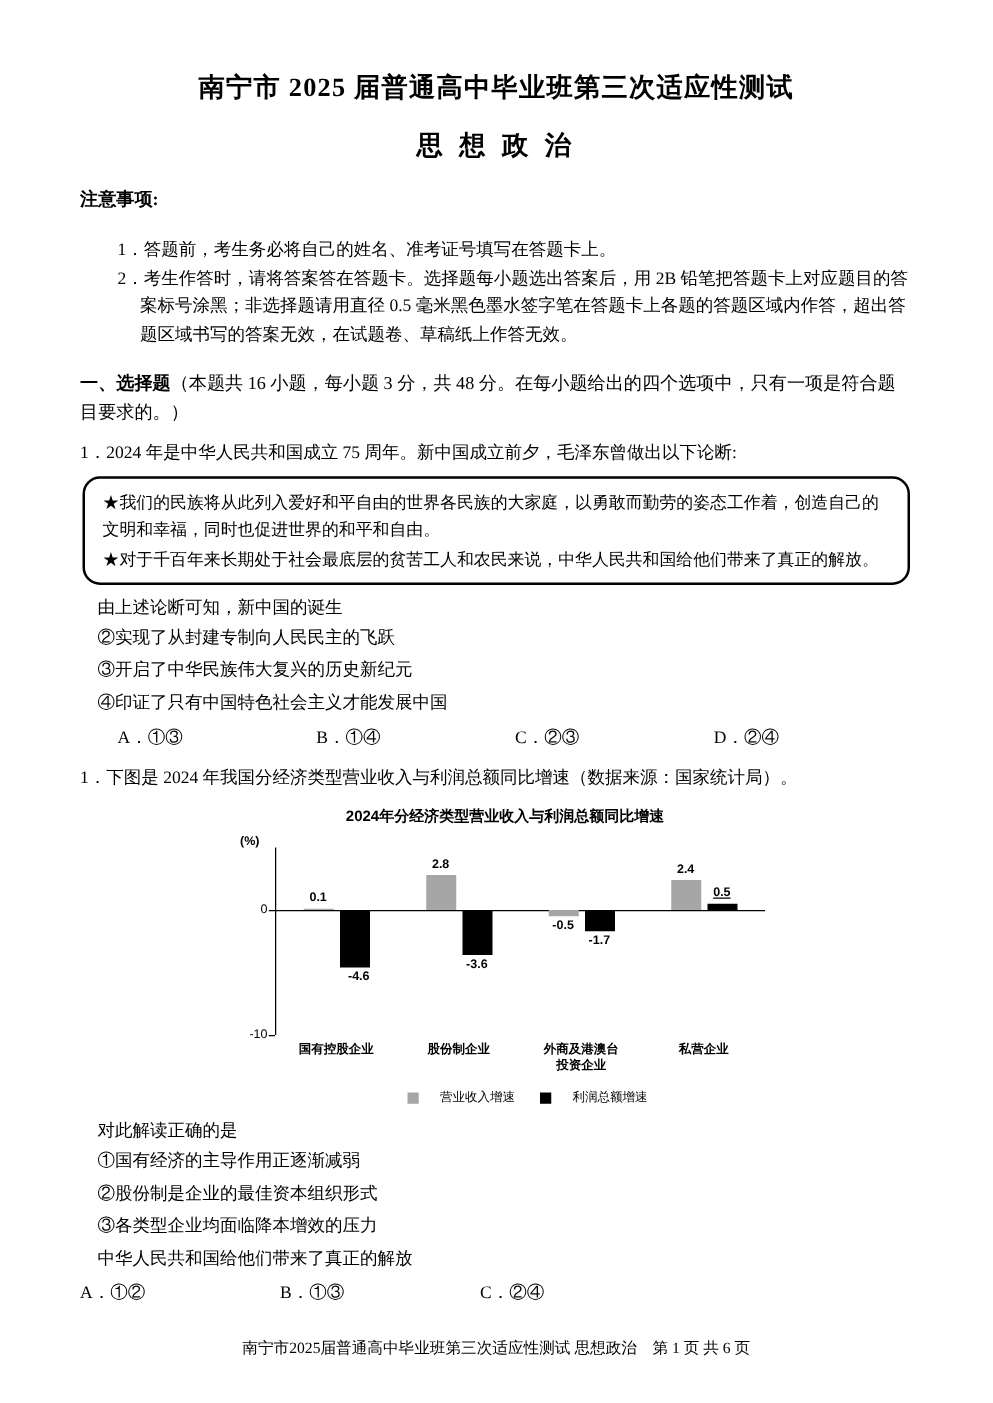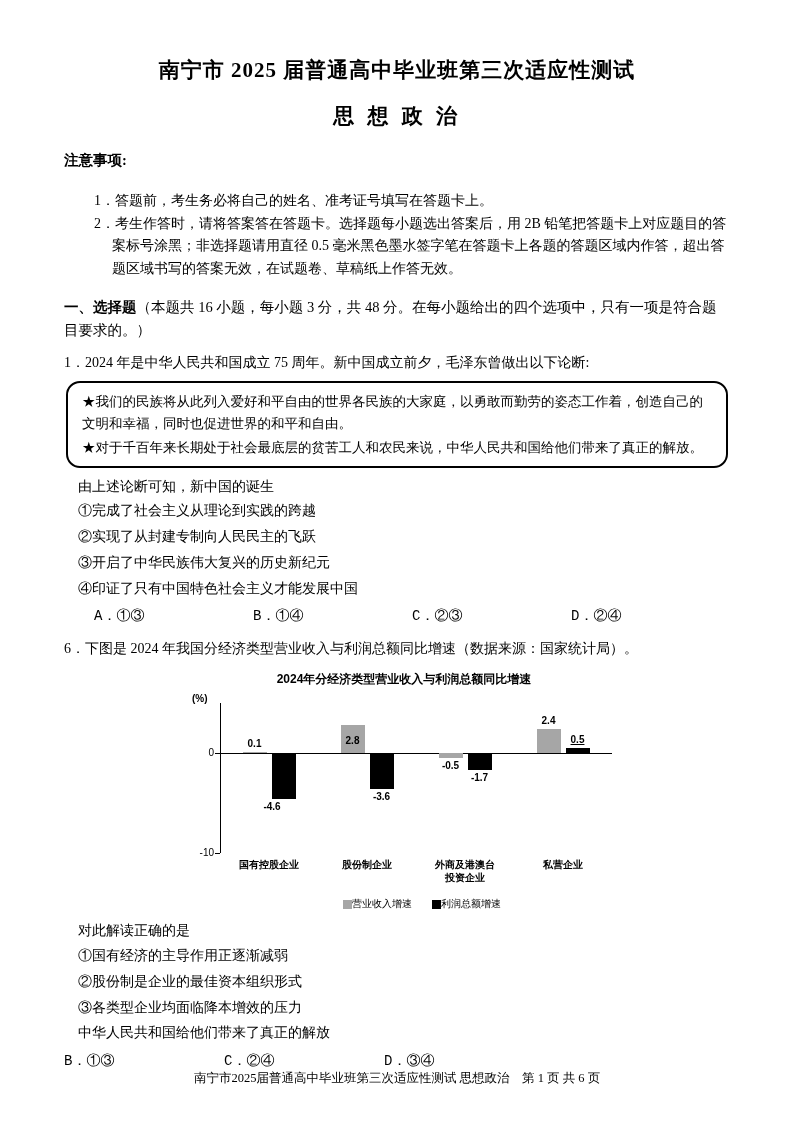--- a/index.html
+++ b/index.html
@@ -21,39 +21,39 @@
   .question { margin-top:10px; }
   .stem { }
   .quote-box {
     border:2px solid #000; border-radius:14px;
     padding:8px 14px 6px 14px; margin:6px 2px 8px 2px;
     font-size:13.5px; line-height:1.65;
   }
   .quote-box p + p { margin-top:2px; }
   .lead { margin-left:14px; margin-top:4px; }
   .option { margin-left:14px; line-height:1.85; }
-  .choices { display:flex; margin-top:4px;font-family:Liberation Mono, monospace; }
+  .choices { display:flex; margin-top:4px; }
   .choices span { width:160px; }
   .choices.indent { padding-left:30px; }
 
   
   .chart { width:440px; margin:10px 0 8px 120px; font-family:"Liberation Sans","DejaVu Sans",sans-serif; }
   .chart-title { text-align:center; font-weight:bold; font-size:12px; margin-bottom:14px; }
   .chart-body { position:relative; padding-left:36px; }
   .unit-label { position:absolute; left:8px; top:-12px; font-size:10px; font-weight:bold; }
   .plot { position:relative; }
   .plot .bar { position:absolute; }
   .plot .hline { position:absolute; height:1px; background:#000; }
   .plot .vline { position:absolute; width:1px; background:#000; }
   .plot .ytick { position:absolute; left:-32px; width:26px; text-align:right; font-size:10px; line-height:1.4; }
   .plot .val-label { position:absolute; font-size:10px; font-weight:bold; text-align:center; line-height:1.2; }
   .cats { display:flex; margin-top:5px; }
   .cat { text-align:center; font-size:10px; font-weight:bold; white-space:pre-line; line-height:1.3; }
   .legend { display:flex; justify-content:center; gap:20px; margin-top:12px; font-size:10px; }
-  .legend-item { display:flex; align-items:center; gap:0; }
+  .legend-item { display:flex; align-items:center; gap:17px; }
   .swatch { width:9px; height:9px; display:inline-block; }
 
   .footer { position:absolute; bottom:34px; left:0; width:100%; text-align:center; font-size:12.5px; }
 </style>
 </head>
 <body>
 
 <div class="page">
 
   <h1 class="title">南宁市 2025 届普通高中毕业班第三次适应性测试</h1>
@@ -69,56 +69,55 @@
 
   <p class="section-line"><b>一、选择题</b><span>（本题共 16 小题，每小题 3 分，共 48 分。在每小题给出的四个选项中，只有一项是符合题目要求的。）</span></p>
 
   <div class="question">
     <p class="stem">1．2024 年是中华人民共和国成立 75 周年。新中国成立前夕，毛泽东曾做出以下论断:</p>
     <div class="quote-box">
       <p>★我们的民族将从此列入爱好和平自由的世界各民族的大家庭，以勇敢而勤劳的姿态工作着，创造自己的文明和幸福，同时也促进世界的和平和自由。</p>
       <p>★对于千百年来长期处于社会最底层的贫苦工人和农民来说，中华人民共和国给他们带来了真正的解放。</p>
     </div>
     <p class="lead">由上述论断可知，新中国的诞生</p>
-    <p class="option">①完成了社会主义从理论到实践的跨越</p>
     <p class="option">②实现了从封建专制向人民民主的飞跃</p>
     <p class="option">③开启了中华民族伟大复兴的历史新纪元</p>
     <p class="option">④印证了只有中国特色社会主义才能发展中国</p>
     <div class="choices indent">
       <span>A．①③</span>
       <span>B．①④</span>
       <span>C．②③</span>
       <span>D．②④</span>
     </div>
   </div>
 
   <div class="question">
-    <p class="stem">6．下图是 2024 年我国分经济类型营业收入与利润总额同比增速（数据来源：国家统计局）。</p>
+    <p class="stem">1．下图是 2024 年我国分经济类型营业收入与利润总额同比增速（数据来源：国家统计局）。</p>
 
     <div class="chart">
       <div class="chart-title">2024年分经济类型营业收入与利润总额同比增速</div>
       <div class="chart-body">
         <div class="unit-label">(%)</div>
         <div class="plot" id="chart-plot" style="width: 392px; height: 150px;">
             <div class="vline" style="left: 0px; top: 0px; height: 150px;"></div>
             <div class="hline" style="left: 0px; top: 50px; width: 392px;"></div>
             <div class="hline" style="left: -5px; top: 50px; width: 5px;"></div>
             <div class="ytick" style="top: 43px;">0</div>
             <div class="hline" style="left: -5px; top: 150px; width: 5px;"></div>
             <div class="ytick" style="top: 143px;">-10</div>
             <div class="bar" style="left: 22.5px; top: 49px; width: 24px; height: 1px; background: rgb(166, 166, 166);"></div>
             <div class="val-label" style="left: 14.5px; top: 35px; width: 40px;">0.1</div>
             <div class="bar" style="left: 120.5px; top: 22px; width: 24px; height: 28px; background: rgb(166, 166, 166);"></div>
-            <div class="val-label" style="left: 112.5px; top: 8px; width: 40px; margin-top: 24px;">2.8</div>
+            <div class="val-label" style="left: 112.5px; top: 8px; width: 40px;">2.8</div>
             <div class="bar" style="left: 218.5px; top: 50px; width: 24px; height: 5px; background: rgb(166, 166, 166);"></div>
             <div class="val-label" style="left: 210.5px; top: 57px; width: 40px;">-0.5</div>
             <div class="bar" style="left: 316.5px; top: 26px; width: 24px; height: 24px; background: rgb(166, 166, 166);"></div>
             <div class="val-label" style="left: 308.5px; top: 12px; width: 40px;">2.4</div>
             <div class="bar" style="left: 51.5px; top: 50px; width: 24px; height: 46px; background: rgb(0, 0, 0);"></div>
-            <div class="val-label" style="left: 32px; top: 98px; width: 40px;">-4.6</div>
+            <div class="val-label" style="left: 47px; top: 98px; width: 40px;">-4.6</div>
             <div class="bar" style="left: 149.5px; top: 50px; width: 24px; height: 36px; background: rgb(0, 0, 0);"></div>
             <div class="val-label" style="left: 141.5px; top: 88px; width: 40px;">-3.6</div>
             <div class="bar" style="left: 247.5px; top: 50px; width: 24px; height: 17px; background: rgb(0, 0, 0);"></div>
             <div class="val-label" style="left: 239.5px; top: 69px; width: 40px;">-1.7</div>
             <div class="bar" style="left: 345.5px; top: 45px; width: 24px; height: 5px; background: rgb(0, 0, 0);"></div>
             <div class="val-label" style="left: 337.5px; top: 31px; width: 40px; text-decoration: underline;">0.5</div>
           </div>
         <div class="cats" id="chart-cats" style="width: 392px;">
             <div class="cat" style="width: 98px;">国有控股企业</div>
             <div class="cat" style="width: 98px;">股份制企业</div>
@@ -138,21 +137,21 @@
           </div>
       </div>
     </div>
 
     <p class="lead">对此解读正确的是</p>
     <p class="option">①国有经济的主导作用正逐渐减弱</p>
     <p class="option">②股份制是企业的最佳资本组织形式</p>
     <p class="option">③各类型企业均面临降本增效的压力</p>
     <p class="option">中华人民共和国给他们带来了真正的解放</p>
     <div class="choices">
+      <span>A．①②</span>
       <span>B．①③</span>
       <span>C．②④</span>
-      <span>D．③④</span>
     </div>
   </div>
 
 </div>
 
 <div class="footer">南宁市2025届普通高中毕业班第三次适应性测试 思想政治　第 1 页 共 6 页</div>
 
 </body></html>

